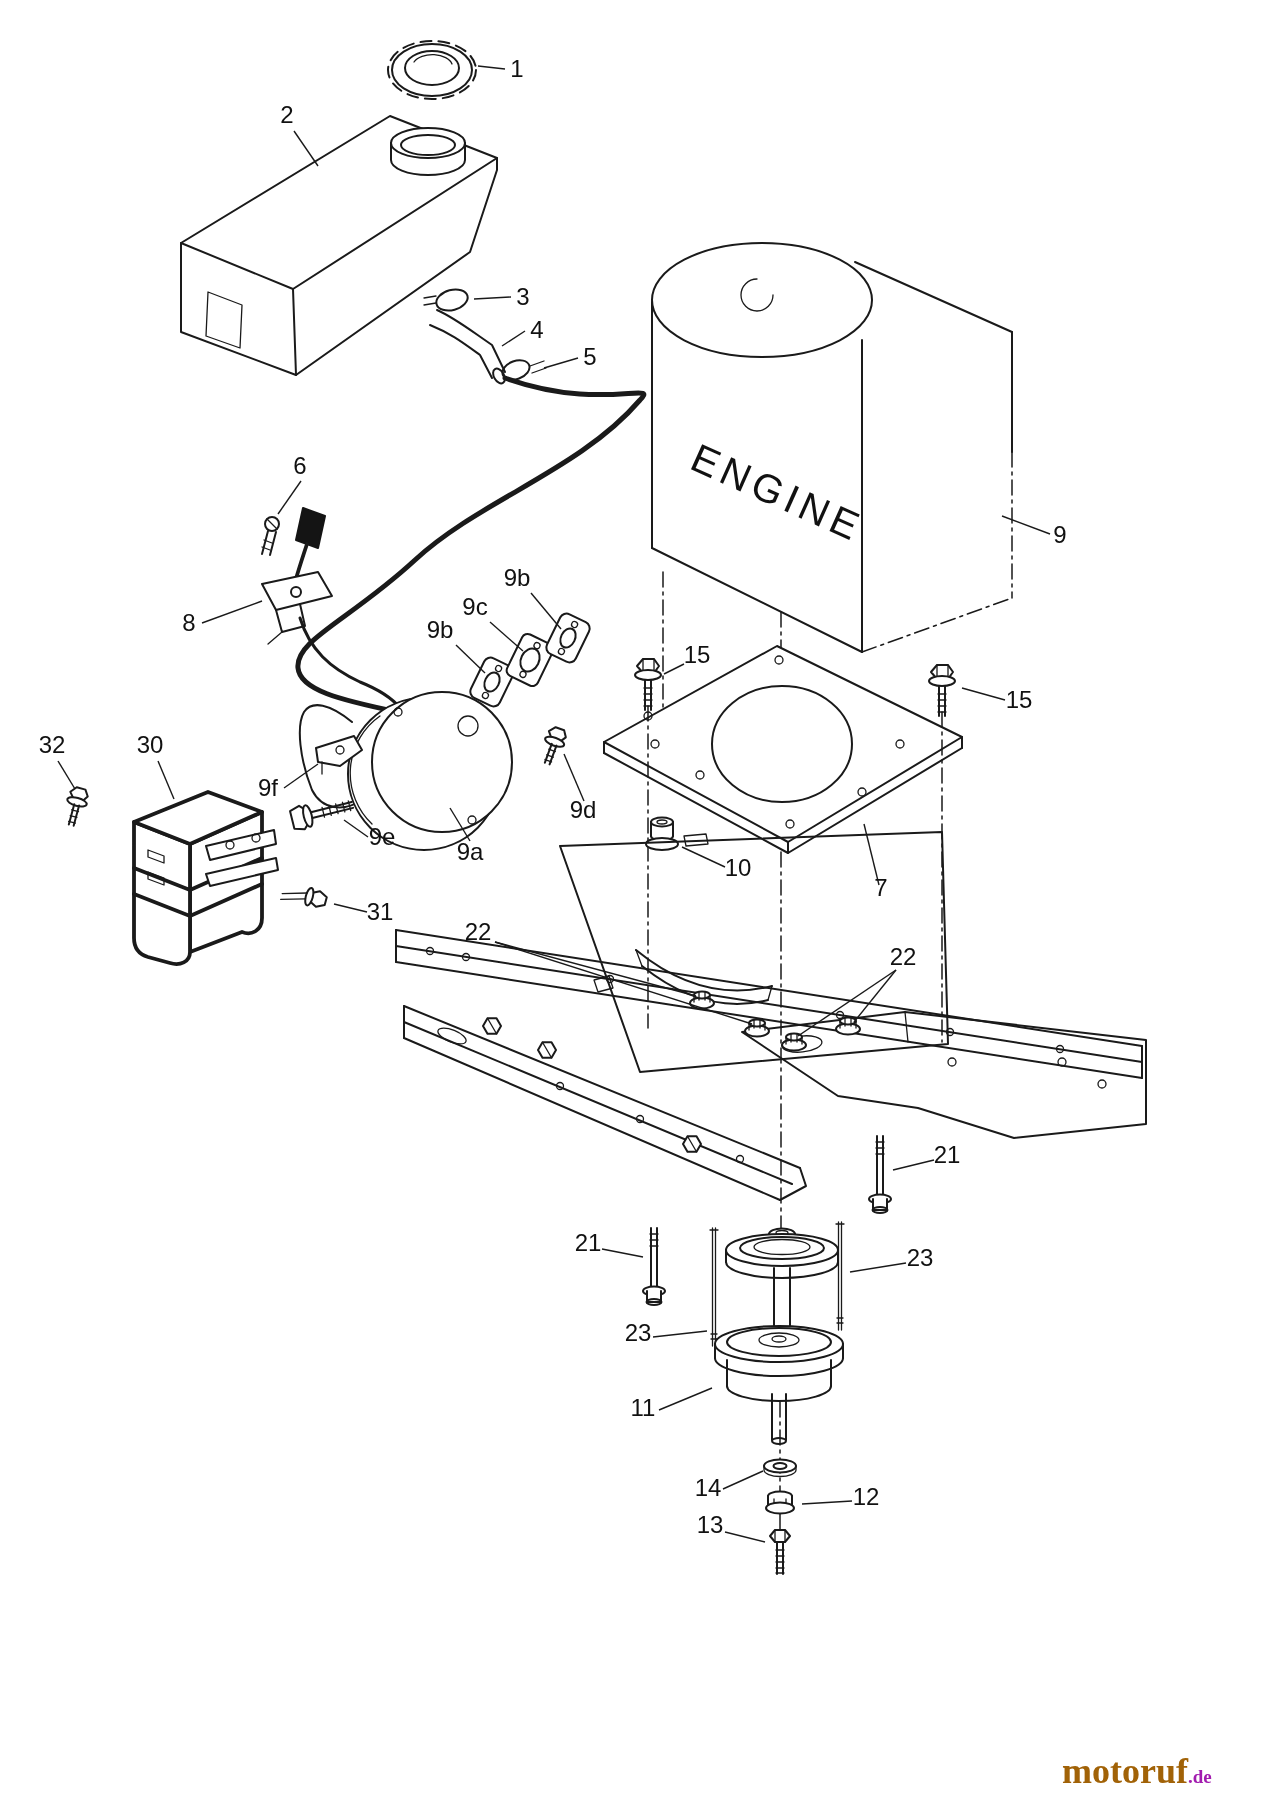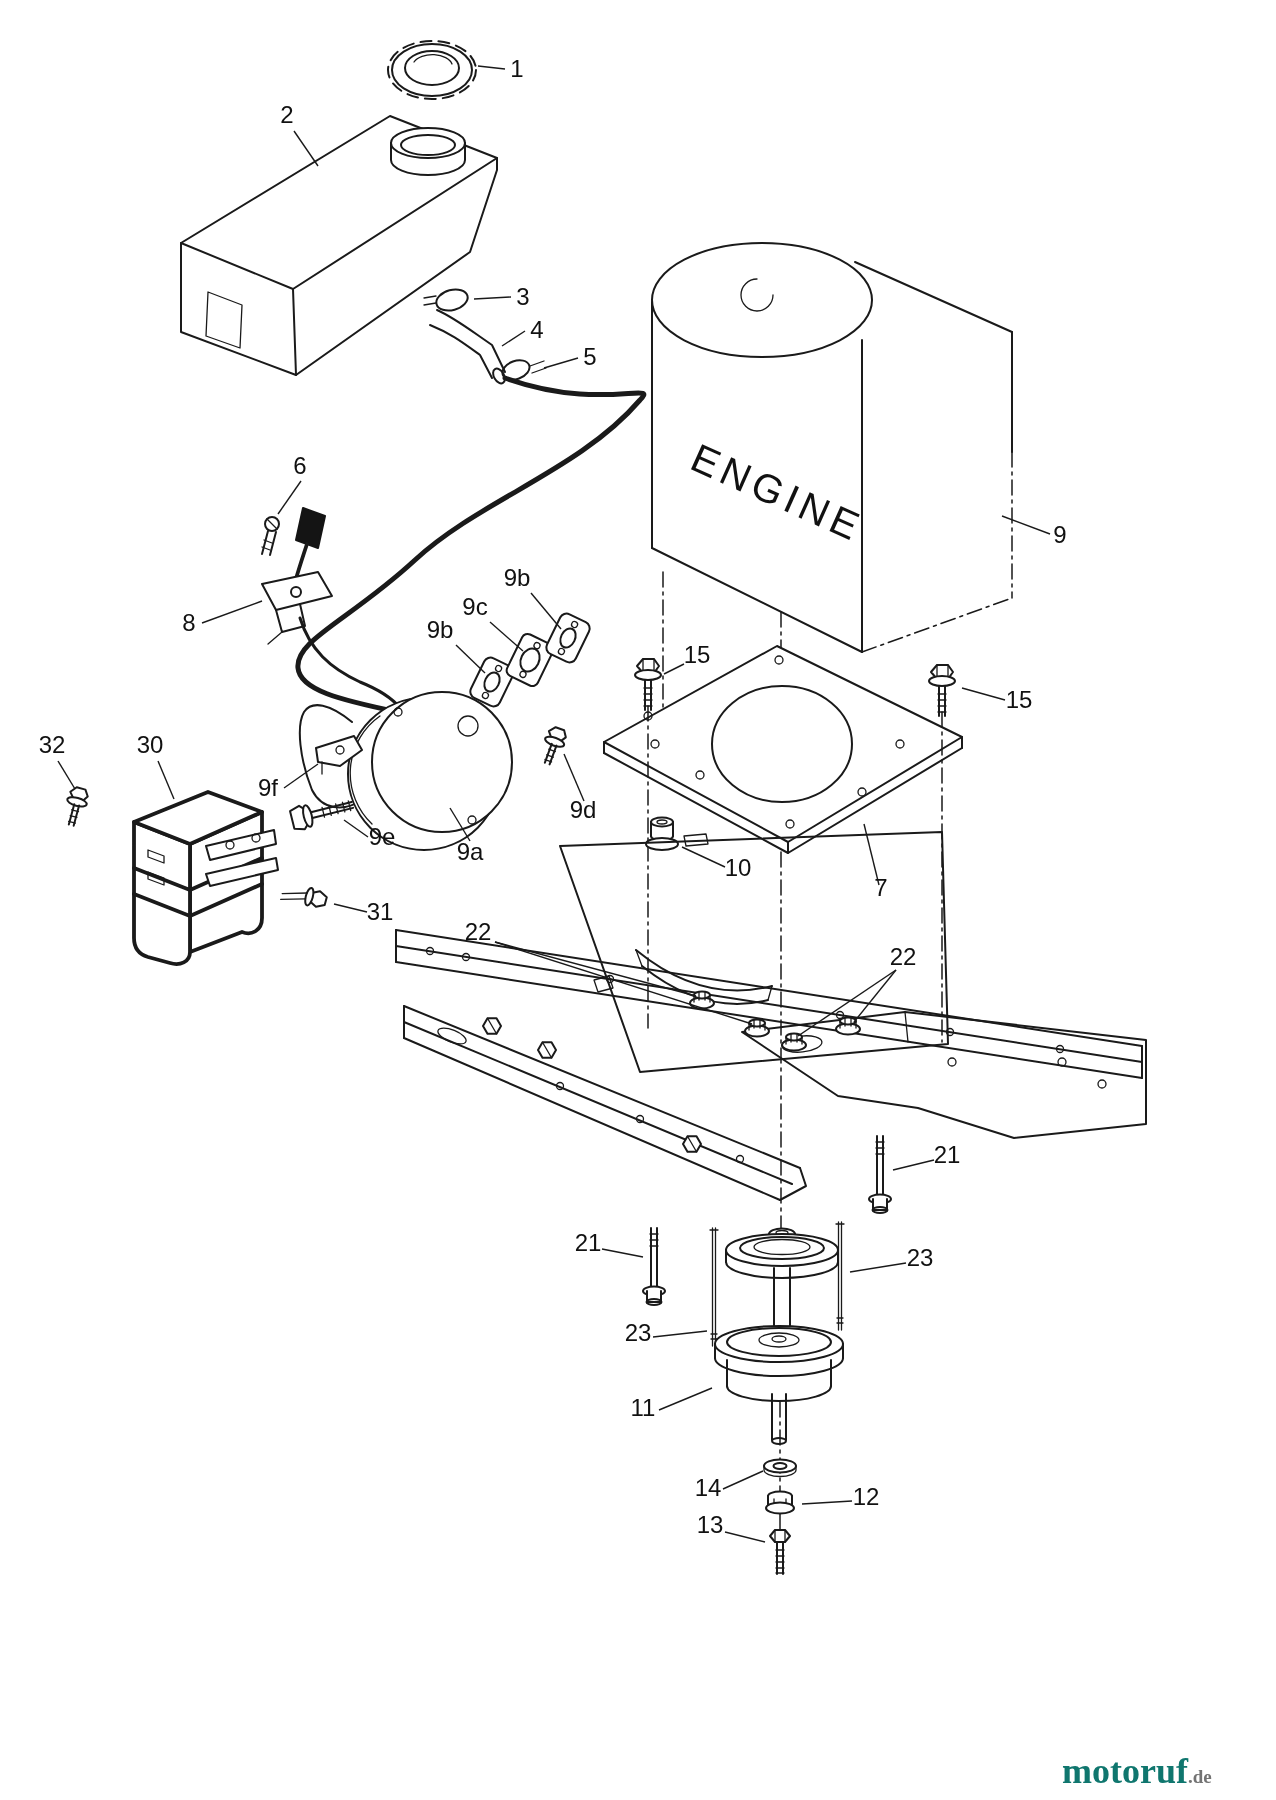--- a/index.html
+++ b/index.html
@@ -18,22 +18,22 @@
   svg .dash  { stroke-dasharray:15 5 3 5 !important; stroke-width:1.5 !important; }
 
   svg .callout text { font:24px "Liberation Sans", sans-serif; fill:#111;
                       stroke:none; text-anchor:middle; }
   svg .leader { stroke:#1a1a1a; stroke-width:1.4; fill:none; }
   svg .engine-label { font:40px "Liberation Sans", sans-serif; letter-spacing:5px;
                       fill:#111; stroke:none; }
 
   .watermark { position:absolute; left:1062px; top:1750px; white-space:nowrap;
                text-decoration:none; }
-  .watermark .brand { font:bold 36px "Liberation Serif", serif; color:#0f766e; }
-  .watermark .tld   { font:bold 19px "Liberation Serif", serif; color:#737373; }
+  .watermark .brand { font:bold 36px "Liberation Serif", serif; color:#a16207; }
+  .watermark .tld   { font:bold 19px "Liberation Serif", serif; color:#a21caf; }
 </style>
 </head>
 <body>
 
 <div class="stage">
 <svg class="diagram" width="1276" height="1800" viewBox="0 0 1276 1800">
 
   <g class="ln">
     <ellipse cx="432" cy="70" rx="44" ry="29" stroke-width="9" stroke-dasharray="11 7"></ellipse>
     <ellipse cx="432" cy="70" rx="40" ry="26" class="fw"></ellipse>

